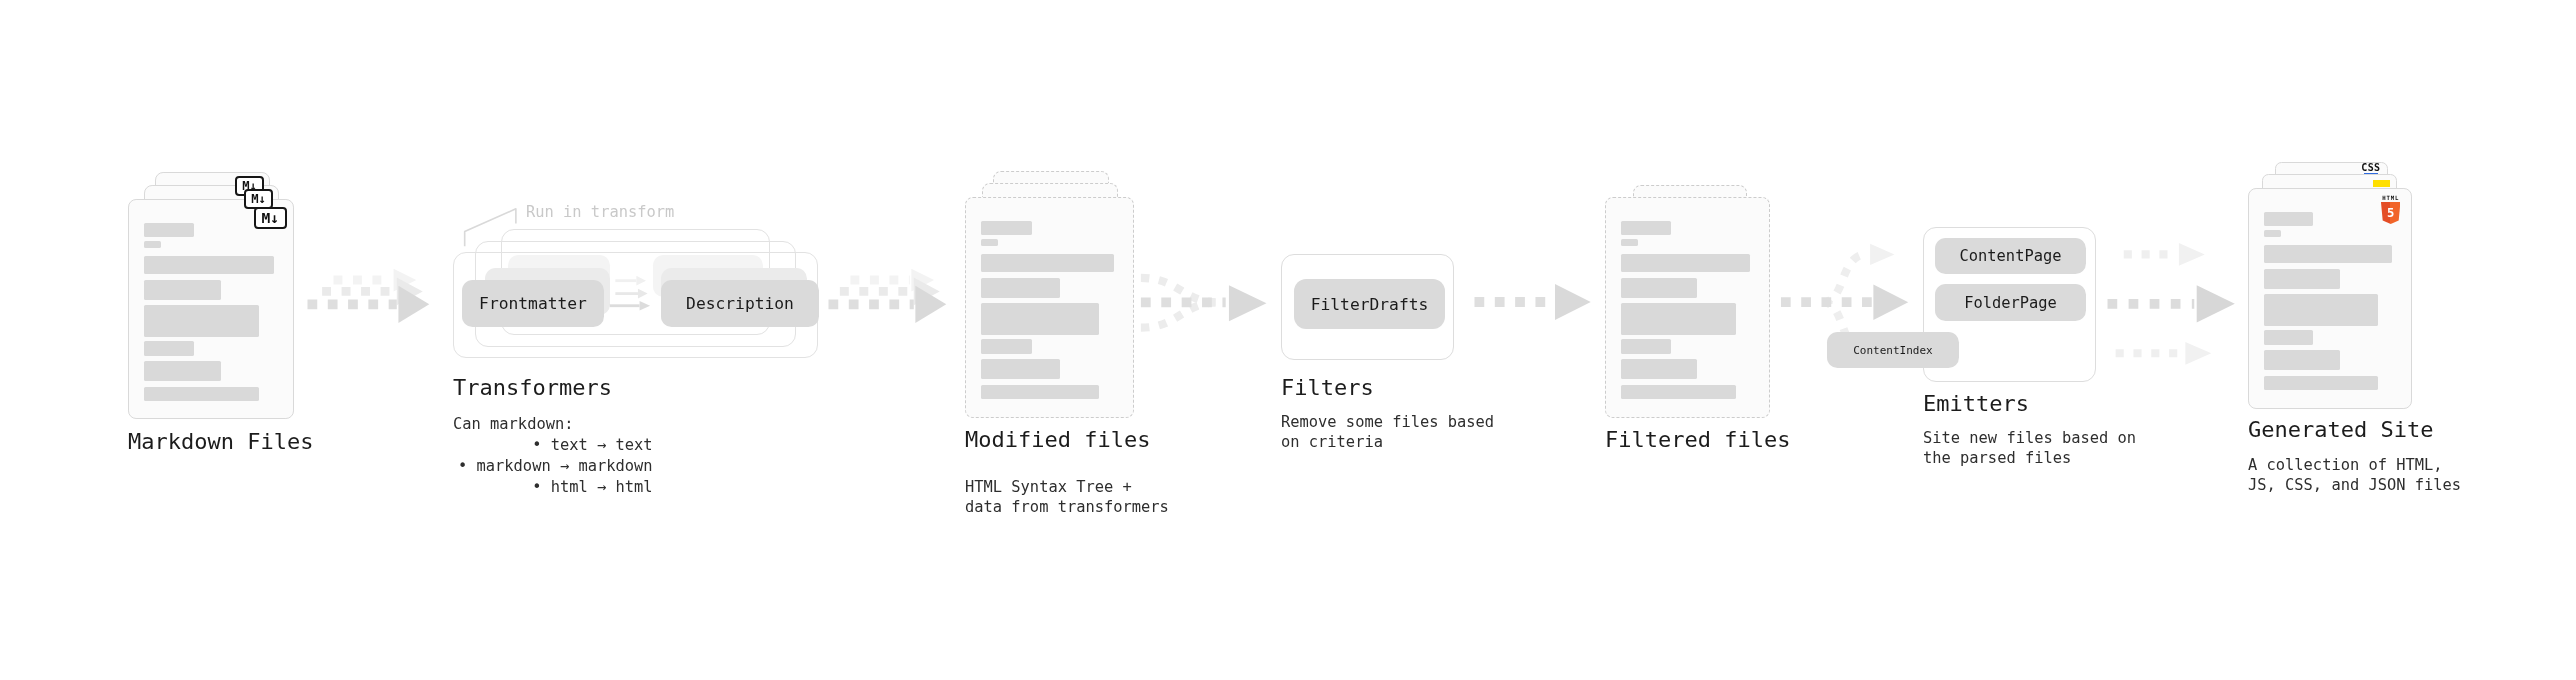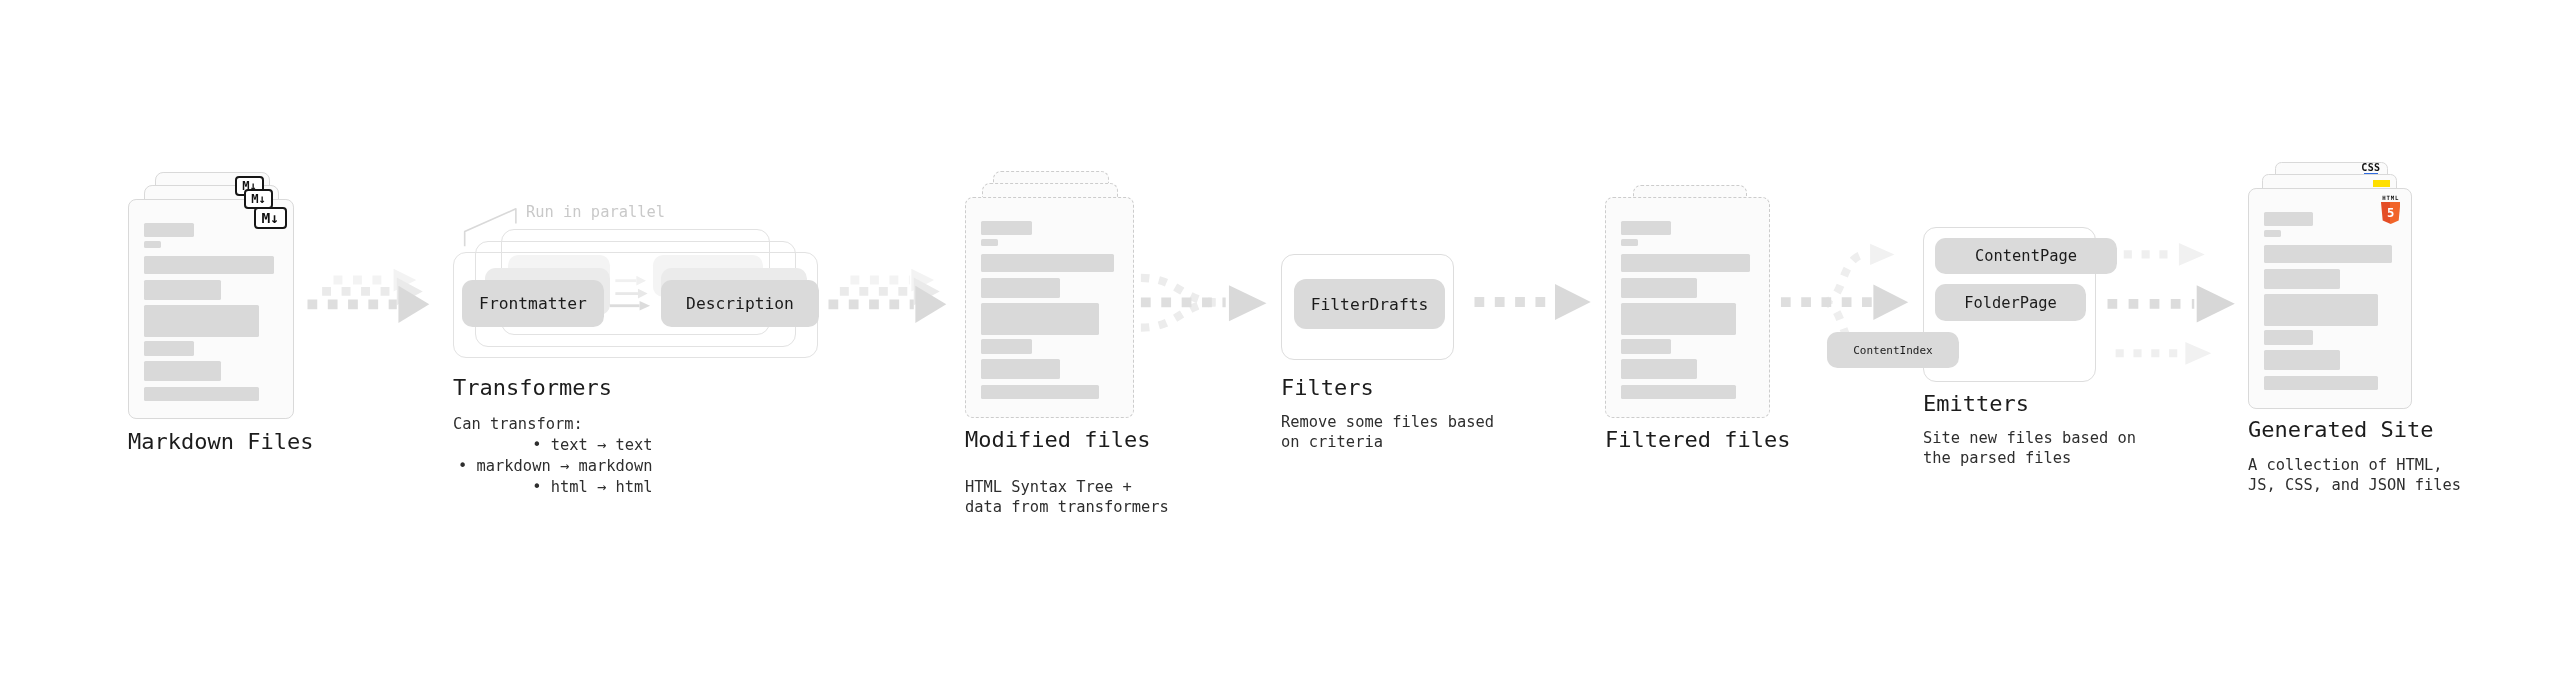--- a/index.html
+++ b/index.html
@@ -92,21 +92,21 @@
     <line x1="26" y1="30" x2="116" y2="30" stroke="#eaeaea" stroke-width="11" stroke-dasharray="11 13"></line>
     <polygon points="118,13 118,47 150,30" fill="#eaeaea"></polygon>
     <line x1="8" y1="46" x2="118" y2="46" stroke="#dedede" stroke-width="12" stroke-dasharray="12 13"></line>
     <polygon points="120,23 120,69 158,46" fill="#d9d9d9"></polygon>
   </svg>
 
   <div>
     <svg class="arrow" style="left:459px;top:203px;" width="65" height="49" viewBox="0 0 80 60">
       <polyline points="7,53 7,35 70,7 70,25" fill="none" stroke="#d9d9d9" stroke-width="2" stroke-linejoin="round"></polyline>
     </svg>
-    <div class="annotation" style="left:526px;top:203px;">Run in parallel</div>
+    <div class="annotation" style="left:526px;top:203px;">Run in transform</div>
 
     <div class="frame" style="left:453px;top:252px;width:365px;height:106px;"></div>
     <div class="frame" style="left:475px;top:241px;width:321px;height:106px;"></div>
     <div class="frame" style="left:501px;top:229px;width:269px;height:106px;"></div>
 
     <div class="node ghost2" style="left:508px;top:255px;width:102px;height:42px;"></div>
     <div class="node ghost1" style="left:485px;top:268px;width:125px;height:47px;"></div>
     <div class="node" style="left:462px;top:280px;width:142px;height:47px;">Frontmatter</div>
 
     <svg class="arrow" style="left:607px;top:271px;" width="49" height="42" viewBox="0 0 60 52">
@@ -116,21 +116,21 @@
       <polygon points="38,22 38,34 50,28" fill="#e8e8e8"></polygon>
       <line x1="3" y1="43" x2="40" y2="43" stroke="#dcdcdc" stroke-width="3.5"></line>
       <polygon points="40,37 40,49 53,43" fill="#dcdcdc"></polygon>
     </svg>
 
     <div class="node ghost2" style="left:653px;top:255px;width:110px;height:42px;"></div>
     <div class="node ghost1" style="left:661px;top:268px;width:146px;height:47px;"></div>
     <div class="node" style="left:661px;top:280px;width:158px;height:47px;">Description</div>
 
     <div class="stage-label" style="left:453px;top:376px;">Transformers</div>
-    <div class="stage-desc" style="left:453px;top:414px;">Can transform:</div>
+    <div class="stage-desc" style="left:453px;top:414px;">Can markdown:</div>
     <div class="bullets" style="left:458px;top:435px;">
       <div>• text → text</div>
       <div>• markdown → markdown</div>
       <div>• html → html</div>
     </div>
   </div>
 
   <svg class="arrow" style="left:822px;top:267px;" width="134" height="65" viewBox="0 0 165 80">
     <line x1="35" y1="16" x2="108" y2="16" stroke="#f3f3f3" stroke-width="11" stroke-dasharray="11 13"></line>
     <polygon points="110,2 110,30 138,16" fill="#f3f3f3"></polygon>
@@ -201,21 +201,21 @@
     <path d="M 58 94 C 86 94, 78 35, 112 35" fill="none" stroke="#eeeeee" stroke-width="10" stroke-dasharray="10 12"></path>
     <polygon points="116,22 116,48 146,35" fill="#f1f1f1"></polygon>
     <path d="M 58 94 C 86 94, 78 157, 112 157" fill="none" stroke="#eeeeee" stroke-width="10" stroke-dasharray="10 12"></path>
     <polygon points="116,144 116,170 146,157" fill="#f1f1f1"></polygon>
     <line x1="6" y1="94" x2="118" y2="94" stroke="#dedede" stroke-width="12" stroke-dasharray="12 13"></line>
     <polygon points="120,72 120,116 163,94" fill="#d9d9d9"></polygon>
   </svg>
 
   <div>
     <div class="frame" style="left:1923px;top:227px;width:173px;height:155px;border-color:#dddddd;"></div>
-    <div class="node" style="left:1935px;top:238px;width:182px;height:36px;font-size:15.4px;">ContentPage</div>
+    <div class="node" style="left:1935px;top:238px;width:151px;height:36px;font-size:15.4px;">ContentPage</div>
     <div class="node" style="left:1935px;top:284px;width:151px;height:37px;font-size:15.4px;">FolderPage</div>
     <div class="node" style="left:1827px;top:332px;width:132px;height:36px;font-size:11px;">ContentIndex</div>
     <div class="stage-label" style="left:1923px;top:392px;">Emitters</div>
     <div class="stage-desc" style="left:1923px;top:428px;">Site new files based on
 the parsed files</div>
   </div>
 
   <svg class="arrow" style="left:2101px;top:226px;" width="146" height="150" viewBox="0 0 180 185">
     <line x1="28" y1="35" x2="92" y2="35" stroke="#efefef" stroke-width="10" stroke-dasharray="10 12"></line>
     <polygon points="96,21 96,49 128,35" fill="#f1f1f1"></polygon>

